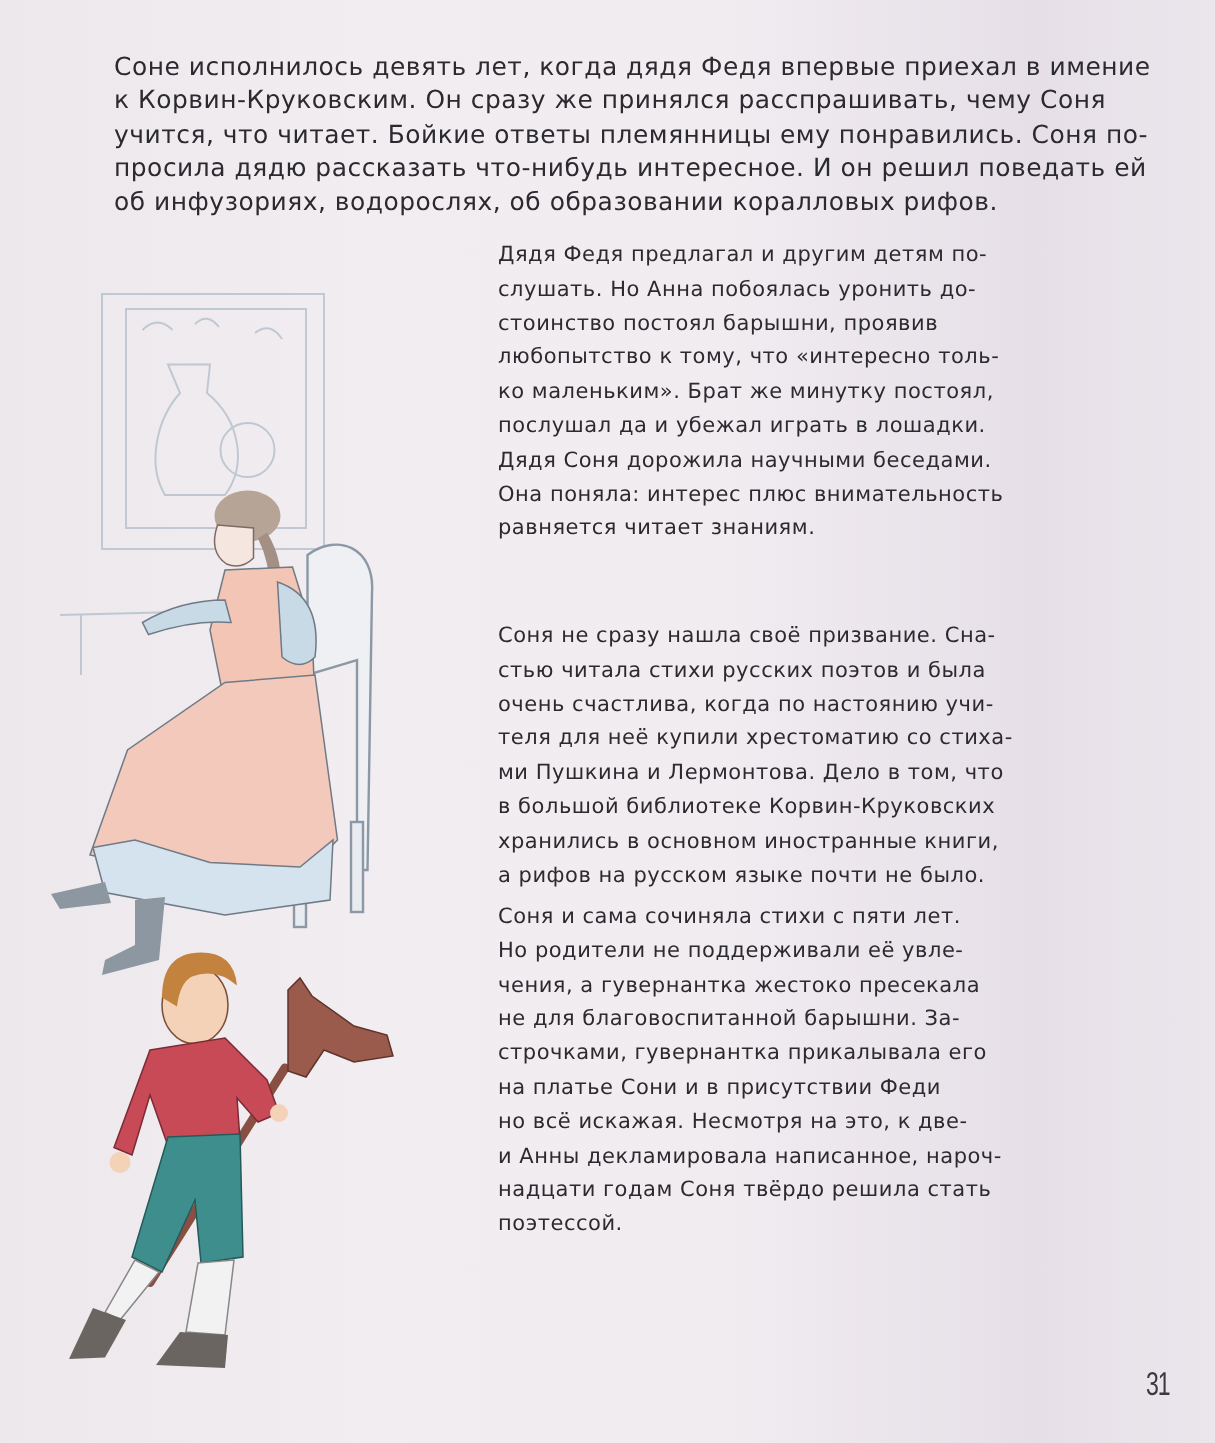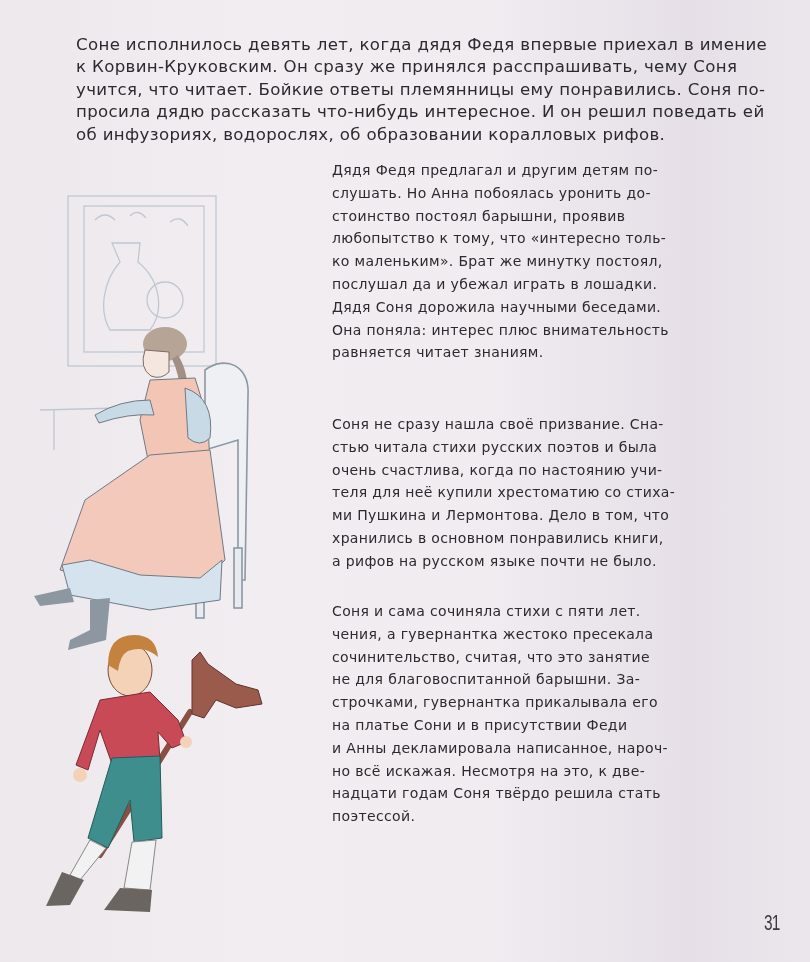--- a/index.html
+++ b/index.html
@@ -100,31 +100,32 @@
     <span class="line">Она поняла: интерес плюс внимательность</span>
     <span class="line">равняется читает знаниям.</span>
   </div>
 
   <div class="col p2">
     <span class="line">Соня не сразу нашла своё призвание. Сна-</span>
     <span class="line">стью читала стихи русских поэтов и была</span>
     <span class="line">очень счастлива, когда по настоянию учи-</span>
     <span class="line">теля для неё купили хрестоматию со стиха-</span>
     <span class="line">ми Пушкина и Лермонтова. Дело в том, что</span>
-    <span class="line">хранились в основном понравились книги,</span>
+    <span class="line">в большой библиотеке Корвин-Круковских</span>
+    <span class="line">хранились в основном иностранные книги,</span>
     <span class="line">а рифов на русском языке почти не было.</span>
   </div>
 
   <div class="col p3">
     <span class="line">Соня и сама сочиняла стихи с пяти лет.</span>
+    <span class="line">Но родители не поддерживали её увле-</span>
     <span class="line">чения, а гувернантка жестоко пресекала</span>
-    <span class="line">сочинительство, считая, что это занятие</span>
     <span class="line">не для благовоспитанной барышни. За-</span>
     <span class="line">строчками, гувернантка прикалывала его</span>
     <span class="line">на платье Сони и в присутствии Феди</span>
+    <span class="line">но всё искажая. Несмотря на это, к две-</span>
     <span class="line">и Анны декламировала написанное, нароч-</span>
-    <span class="line">но всё искажая. Несмотря на это, к две-</span>
     <span class="line">надцати годам Соня твёрдо решила стать</span>
     <span class="line">поэтессой.</span>
   </div>
 
   <div class="page-number">31</div>
 </div>
 
 </body></html>

